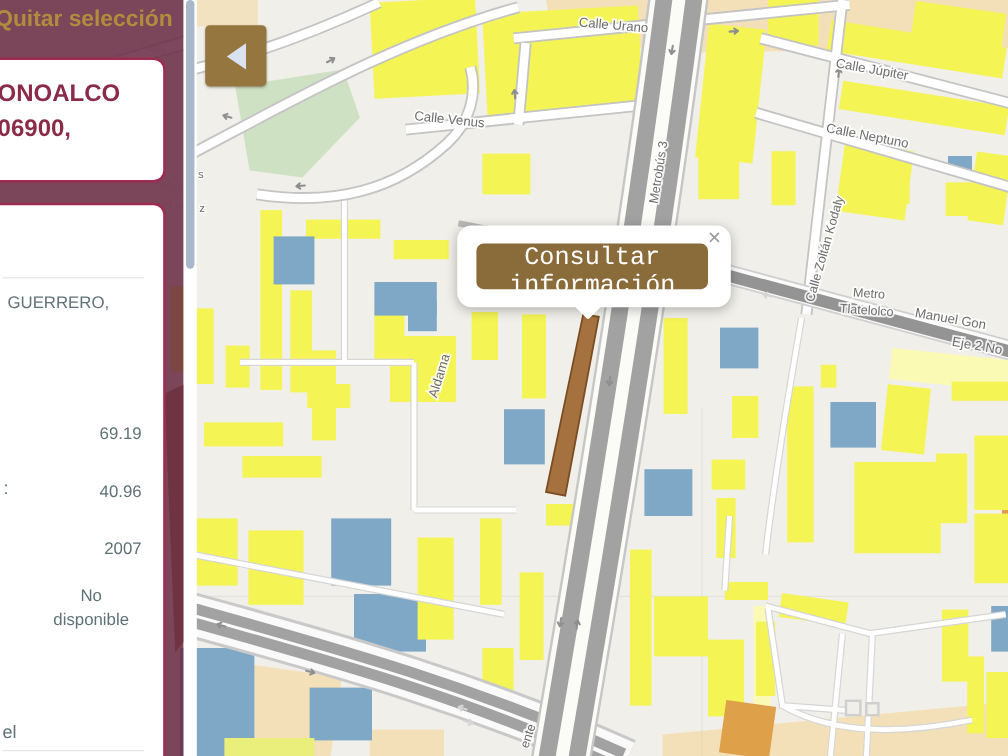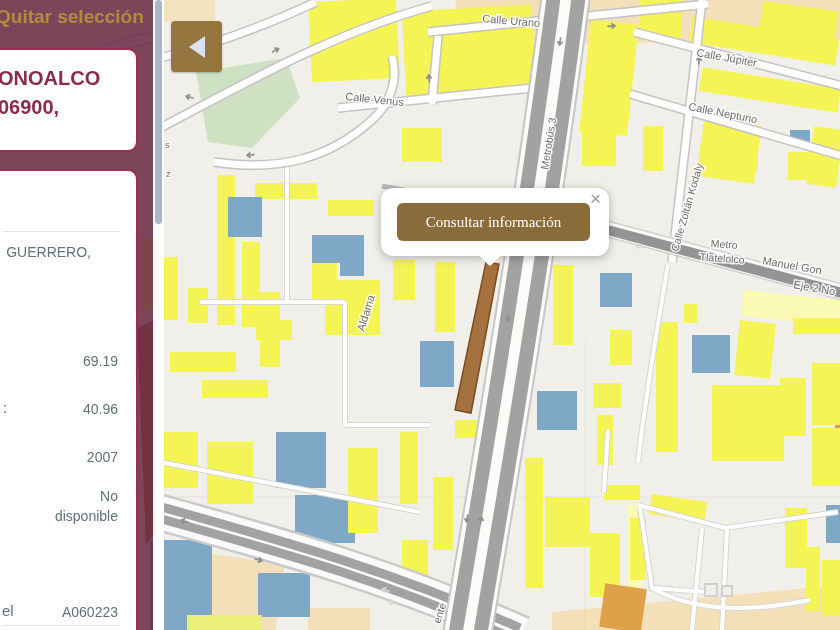--- a/index.html
+++ b/index.html
@@ -27,39 +27,39 @@
        font-weight:bold;font-size:19px;white-space:nowrap}
   .card{position:absolute;left:-60px;width:198px;background:#fff;
         border:2px solid var(--card-border);border-radius:10px;z-index:3;box-sizing:border-box}
   #card1{top:48px;height:104px}
   #card1 .tl{margin:14px 0 0 56px;color:var(--title);font-weight:bold;
              font-size:20px;line-height:29px;white-space:nowrap}
   #card2{top:169px;height:478px}
   .div{position:absolute;left:60px;width:118px;height:1px;background:#e3e6e8}
   .val{position:absolute;left:60px;width:116px;text-align:right;
        font-size:14px;color:var(--val);line-height:20px}
-  .val .wrapin{display:inline-block;width:84px;text-align:right}
+  .val .wrapin{display:inline-block;width:84px;text-align:center}
   .fraglab{position:absolute;font-size:15px;color:var(--val)}
   
   #sbtrack{position:absolute;left:153px;top:0;width:11px;height:630px;background:#fff;z-index:4}
   #sbthumb{position:absolute;left:2px;top:0;width:7px;height:224px;
            background:var(--sb);border-radius:4px}
   
   #backbtn{position:absolute;left:171px;top:21px;width:51px;height:51px;z-index:5;
            background:var(--back-btn);border-radius:4px;border:none;cursor:pointer;
            display:flex;align-items:center;justify-content:center;box-shadow:0 1px 2px rgba(0,0,0,.25)}
   #backbtn .tri{width:0;height:0;border-top:11px solid transparent;
                 border-bottom:11px solid transparent;border-right:16px solid #d9e2ef}
   #popup{position:absolute;left:381px;top:188px;width:228px;height:68px;z-index:5;
          background:#fff;border-radius:12px;box-shadow:0 2px 10px rgba(0,0,0,.28)}
   #popup .ptr{position:absolute;left:101px;bottom:-7px;width:16px;height:16px;
               background:#fff;transform:rotate(45deg);border-radius:2px}
   #consultbtn{position:absolute;left:16px;top:15px;width:193px;height:38px;border:none;
-              background:var(--popup-btn);color:#fff;font-size:15px;border-radius:6px;
-              font-family:Liberation Serif, serif;cursor:pointer}
+              background:var(--popup-btn);color:#fff;font-size:21px;border-radius:6px;
+              font-family:Liberation Mono, monospace;cursor:pointer}
   #popclose{position:absolute;right:8px;top:1px;font-size:19px;color:#9b9b9b;
             line-height:19px;cursor:pointer}
 </style>
 </head>
 <body>
 
 <div id="stage">
 
   <svg width="840" height="630" viewBox="0 0 840 630">
 
@@ -291,21 +291,20 @@
   <div class="card" id="card2">
     <div class="div" style="top:60px"></div>
     <div class="val" style="top:71px;width:89px">GUERRERO,</div>
 
     <div class="val" style="top:180px">69.19</div>
     <div class="fraglab" style="left:61px;top:228px">:</div>
     <div class="val" style="top:228px">40.96</div>
     <div class="val" style="top:276px">2007</div>
     <div class="val" style="top:315px"><span class="wrapin">No disponible</span></div>
     <div class="fraglab" style="left:60px;top:431px">el</div>
-    <div class="val" style="top:431px">A060223</div>
     <div class="div" style="top:454px"></div>
   </div>
 
   <div id="sbtrack">
     <div id="sbthumb"></div>
   </div>
 
   <button id="backbtn">
     <span class="tri"></span>
   </button>

